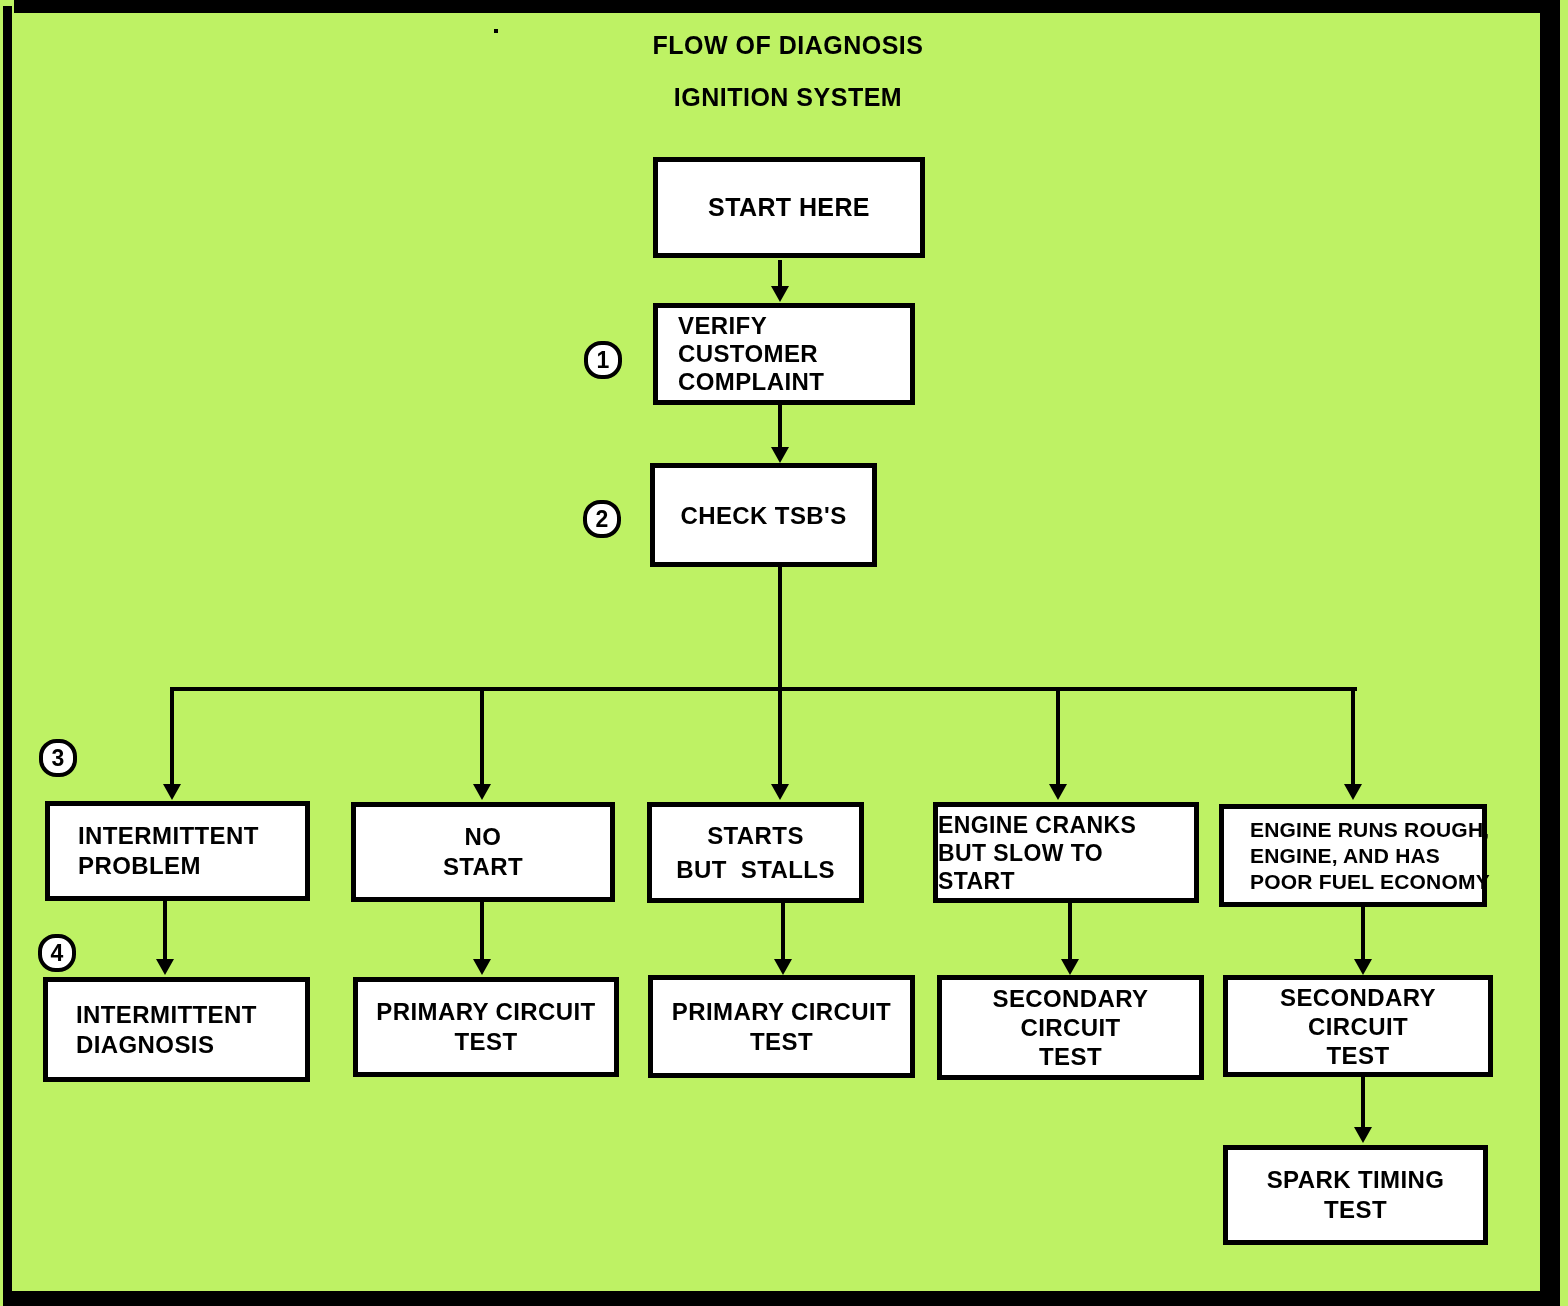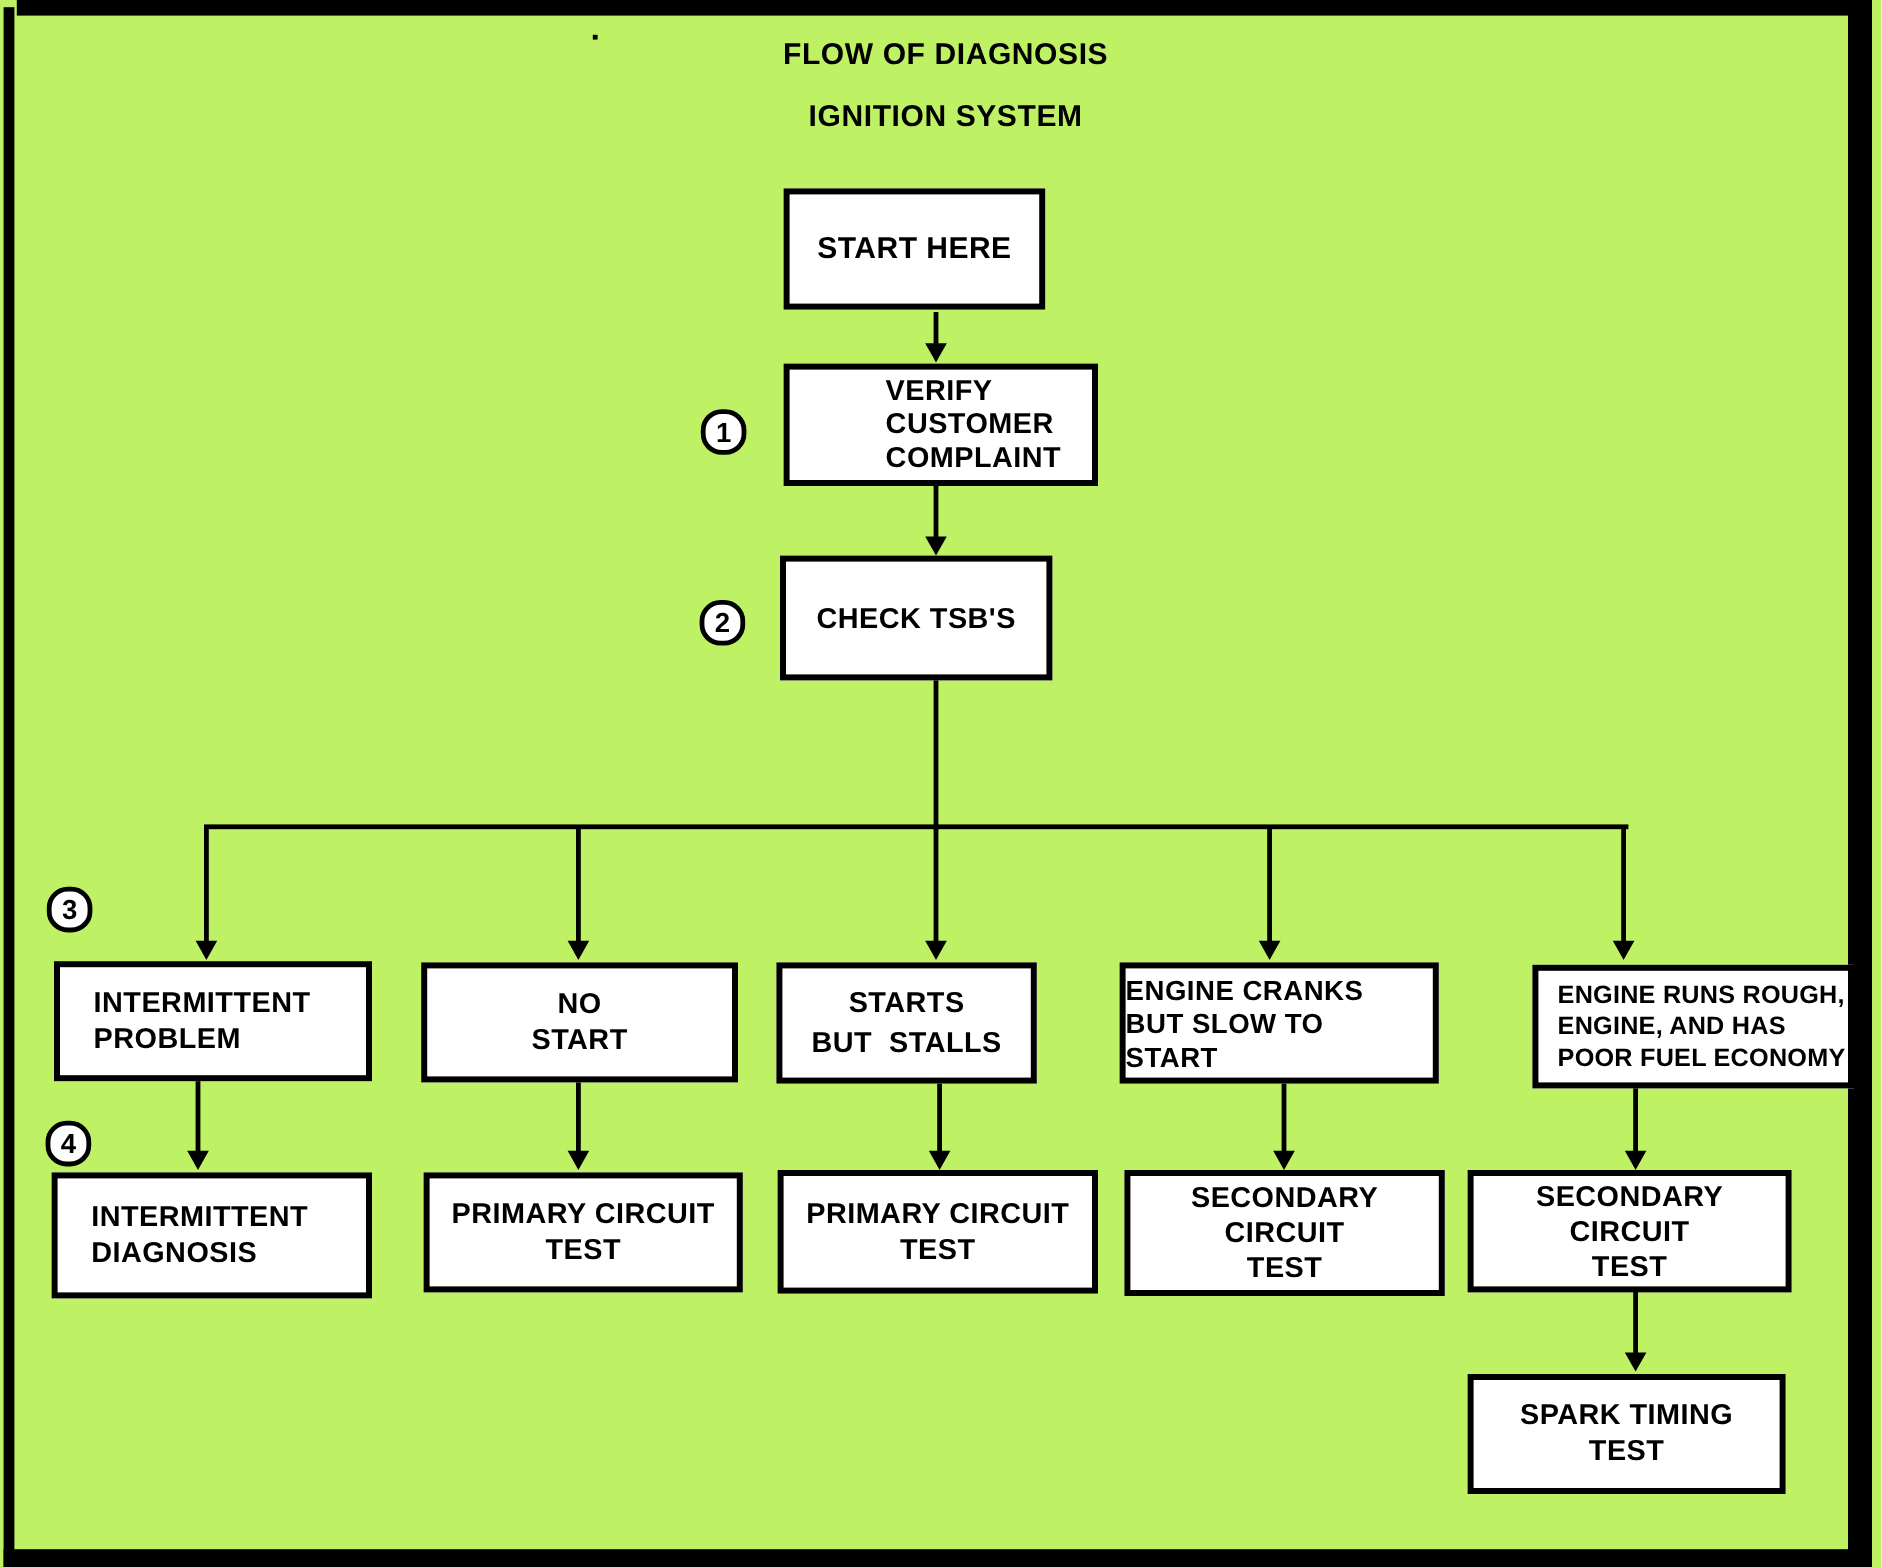--- a/index.html
+++ b/index.html
@@ -71,33 +71,33 @@
 
   <div class="bar" style="left:14px; top:0; width:1546px; height:13px;"></div>
   <div class="bar" style="left:3px; top:6px; width:9px; height:1300px;"></div>
   <div class="bar" style="left:1540px; top:0; width:20px; height:1306px;"></div>
   <div class="bar" style="left:3px; top:1291px; width:1557px; height:15px;"></div>
   <div class="speck" style="left:494px; top:29px;"></div>
 
   <div class="title" style="top:32px;">FLOW OF DIAGNOSIS</div>
   <div class="title" style="top:84px;">IGNITION SYSTEM</div>
 
-  <div class="box center" style="left:653px; top:157px; width:218px; height:101px; font-size:25px;">
+  <div class="box center" style="left:653px; top:157px; width:272px; height:101px; font-size:25px;">
     <div class="ln">START HERE</div>
   </div>
 
   <div class="arrow" style="left:771px; top:260px; height:42px;">
     <div class="shaft"></div>
     <div class="head"></div>
   </div>
 
   <div class="badge" style="left:584px; top:341px;">
     <span>1</span>
   </div>
-  <div class="box left" style="left:653px; top:303px; width:262px; height:102px; padding-left:80px; line-height:28px;">
+  <div class="box left" style="left:653px; top:303px; width:262px; height:102px; padding-left:20px; line-height:28px;">
     <div class="ln">VERIFY</div>
     <div class="ln">CUSTOMER</div>
     <div class="ln">COMPLAINT</div>
   </div>
 
   <div class="arrow" style="left:771px; top:405px; height:58px;">
     <div class="shaft"></div>
     <div class="head"></div>
   </div>
 
@@ -146,21 +146,21 @@
   </div>
   <div class="box center" style="left:647px; top:802px; width:217px; height:101px; line-height:34px;">
     <div class="ln">STARTS</div>
     <div class="ln">BUT  STALLS</div>
   </div>
   <div class="box left" style="left:933px; top:802px; width:266px; height:101px; font-size:23px; line-height:28px;">
     <div class="ln">ENGINE CRANKS</div>
     <div class="ln">BUT SLOW TO</div>
     <div class="ln">START</div>
   </div>
-  <div class="box left" style="left:1277px; top:804px; width:268px; height:103px; padding-left:16px; font-size:21px; line-height:26px; letter-spacing:0.2px;">
+  <div class="box left" style="left:1219px; top:804px; width:268px; height:103px; padding-left:26px; font-size:21px; line-height:26px; letter-spacing:0.2px;">
     <div class="ln">ENGINE RUNS ROUGH,</div>
     <div class="ln">ENGINE, AND HAS</div>
     <div class="ln">POOR FUEL ECONOMY</div>
   </div>
 
   <div class="badge" style="left:38px; top:934px;">
     <span>4</span>
   </div>
 
   <div class="arrow" style="left:156px; top:901px; height:74px;">

